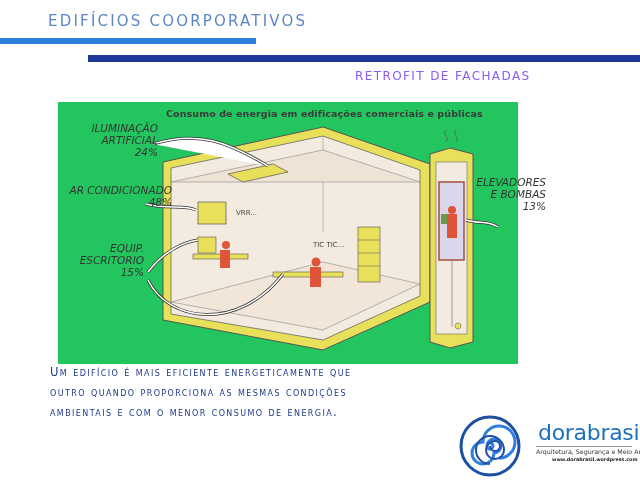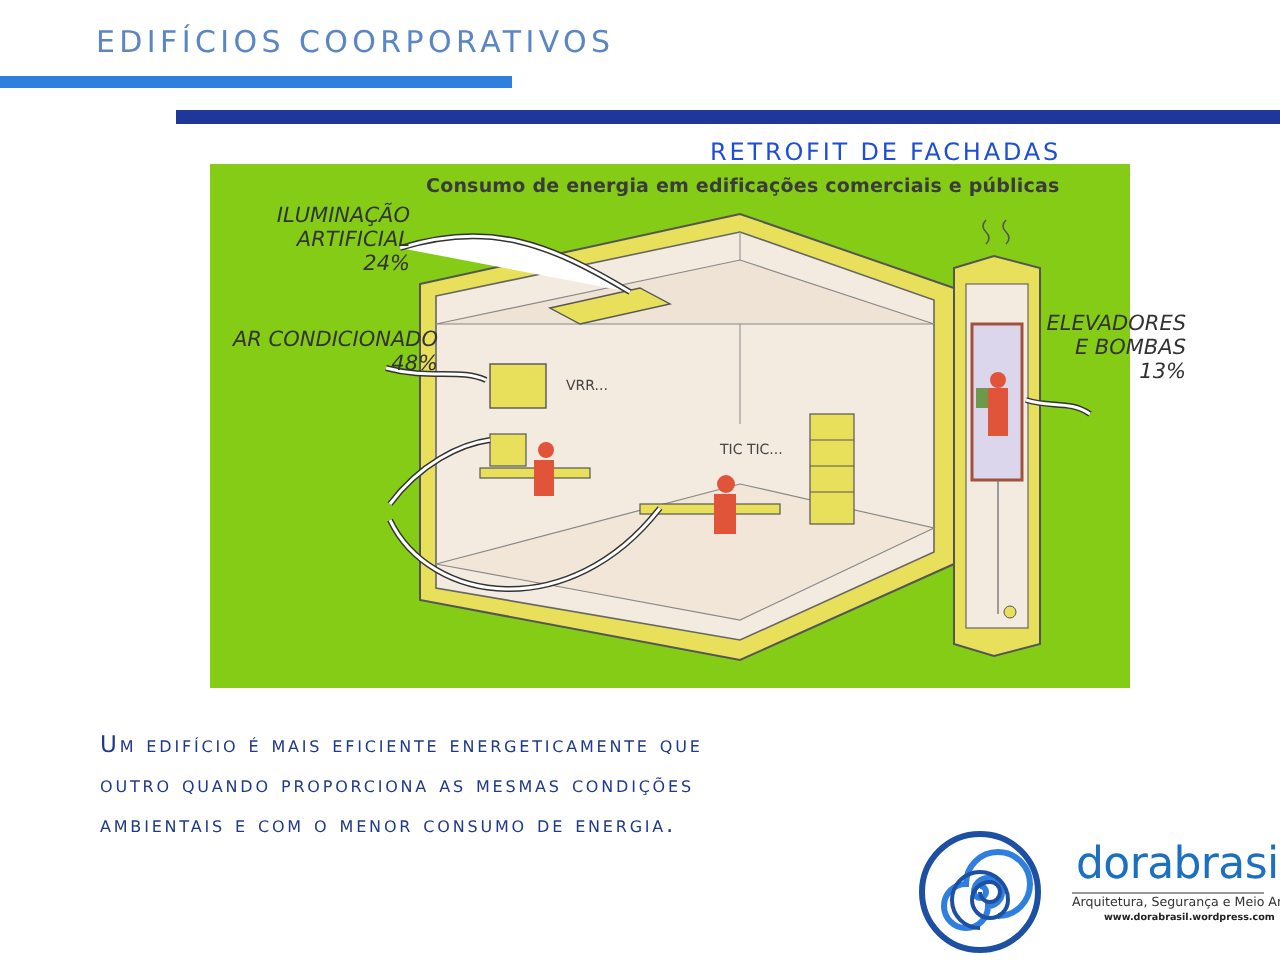--- a/index.html
+++ b/index.html
@@ -1,21 +1,21 @@
 <!DOCTYPE html>
 <html><head>
 <meta charset="utf-8">
 <style>
   html, body { margin:0; padding:0; }
   body { width:640px; height:480px; background:#ffffff; position:relative; overflow:hidden; font-family:"DejaVu Sans", sans-serif; }
   .title { position:absolute; left:8px; top:12px; font-size:15px; letter-spacing:2.2px; color:#5b86c5; font-family:"DejaVu Sans", sans-serif;margin-left:40px; }
   .bar-light { position:absolute; left:0; top:38px; width:256px; height:6px; background:#2f7fde; }
   .bar-dark { position:absolute; left:88px; top:55px; width:552px; height:7px; background:#1f3799; }
-  .subtitle { position:absolute; left:355px; top:69px; font-size:12px; letter-spacing:1.4px; color:#1d4ed8; }
-  .illus { position:absolute; left:58px; top:82px; width:460px; height:262px; background:#84cc16;margin-left:47px; }
+  .subtitle { position:absolute; left:355px; top:69px; font-size:12px; letter-spacing:1.4px; color:#8b5cf6; }
+  .illus { position:absolute; left:58px; top:102px; width:460px; height:262px; background:#22c55e; }
   .illus-title { position:absolute; left:108px; top:6px; font-size:9.5px; font-weight:bold; color:#3b3b3b; letter-spacing:0.1px; }
   .hand { position:absolute; font-family:"DejaVu Sans", sans-serif; font-size:10.5px; color:#333; text-align:right; line-height:12px; font-style:italic; }
   .body-text { position:absolute; left:50px; top:362px; width:450px; text-align:left; color:#1f3a8c; font-size:11.5px; letter-spacing:1.4px; line-height:20px; font-variant:small-caps; }
   .logo { position:absolute; left:458px; top:414px; width:180px; height:64px; }
   .logo-name { position:absolute; left:80px; top:6px; font-size:22px; color:#1d6fc0; letter-spacing:-0.3px; }
   .logo-name .b { color:#1d6fc0; }
   .logo-line { position:absolute; left:78px; top:32px; width:96px; height:1px; background:#999; }
   .logo-tag { position:absolute; left:78px; top:34px; font-size:6.3px; color:#333; white-space:nowrap; }
   .logo-url { position:absolute; left:94px; top:43px; font-size:4.8px; color:#222; font-weight:bold; white-space:nowrap; }
 </style>
@@ -87,20 +87,25 @@
 
   <div class="hand" style="left:30px;top:20px;width:70px;">
     <div>ILUMINAÇÃO</div>
     <div>ARTIFICIAL</div>
     <div>24%</div>
   </div>
   <div class="hand" style="left:2px;top:82px;width:112px;">
     <div>AR CONDICIONADO</div>
     <div>48%</div>
   </div>
+  <div class="hand" style="left:6px;top:140px;width:80px;">
+    <div>EQUIP.</div>
+    <div>ESCRITORIO</div>
+    <div>15%</div>
+  </div>
   <div class="hand" style="left:418px;top:74px;width:70px;">
     <div>ELEVADORES</div>
     <div>E BOMBAS</div>
     <div>13%</div>
   </div>
 </div>
 
 <div class="body-text">
   <div>Um edifício é mais eficiente energeticamente  que</div>
   <div>outro quando proporciona as mesmas condições</div>

